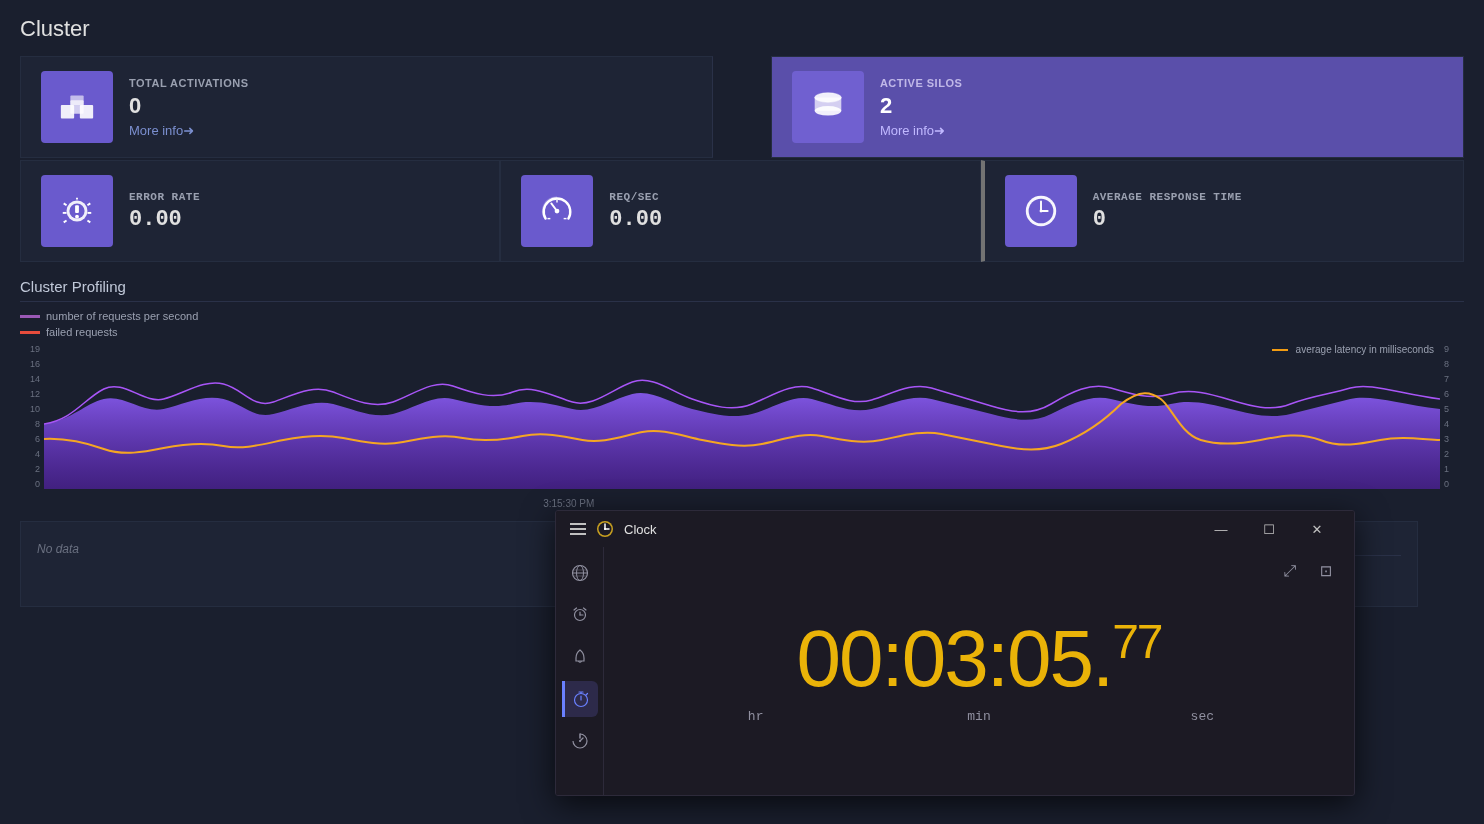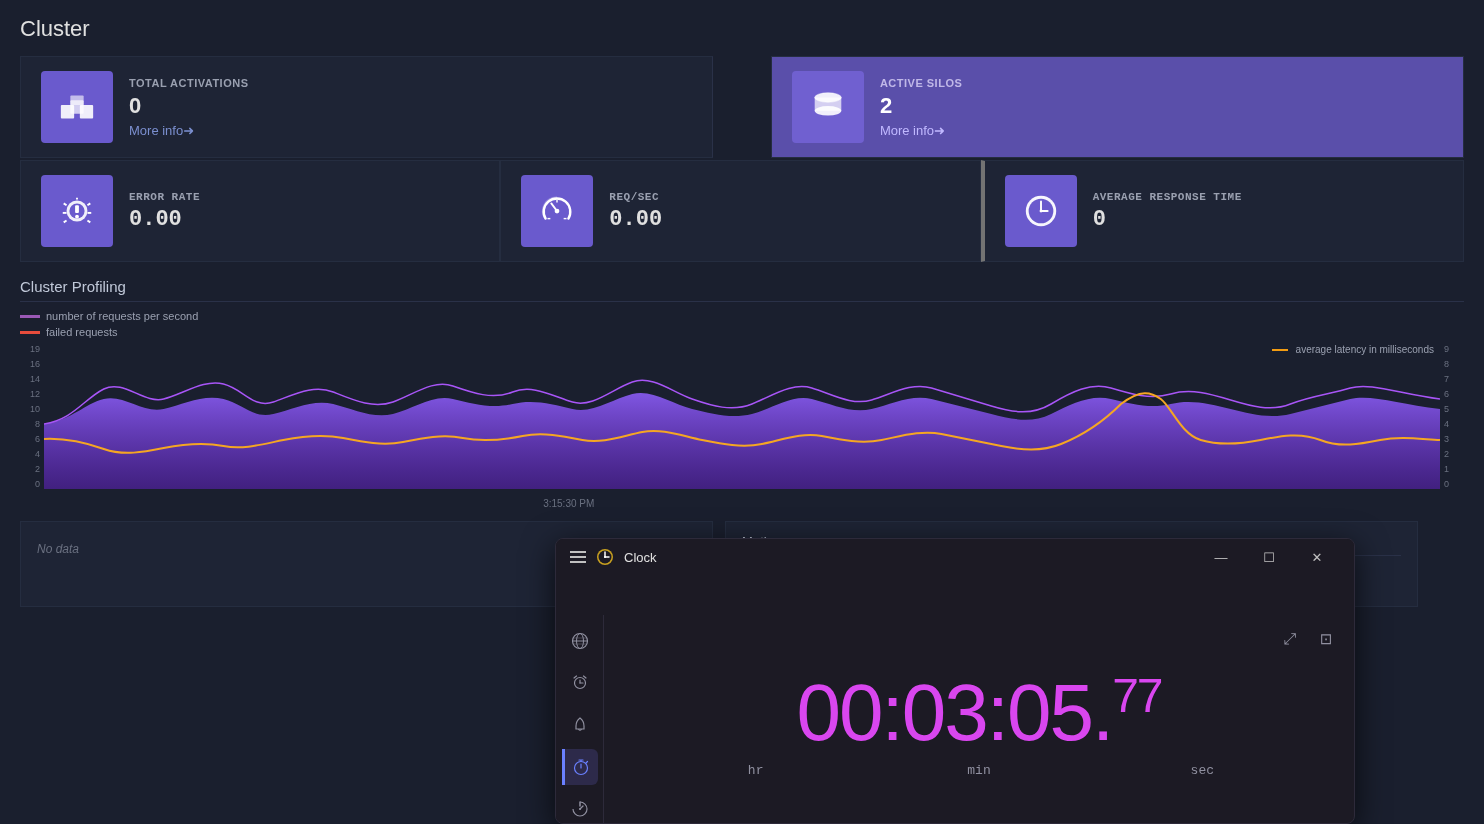--- a/index.html
+++ b/index.html
@@ -257,32 +257,31 @@
     .no-data {
       font-size: 12px;
       color: #6a7080;
       font-style: italic;
       padding: 8px 0;
     }
 
     
     .clock-overlay {
       position: absolute;
-      top: 538px;
+      top: 510px;
       left: 555px;
       width: 800px;
       height: 286px;
       background: #1c1a24;
-      border-radius: 8px;
+      border-radius: 3px;
       box-shadow: 0 8px 32px rgba(0,0,0,0.7);
       display: flex;
       flex-direction: column;
       overflow: hidden;
       border: 1px solid #2d2a3a;
-      gap: 40px;
     }
 
     .clock-titlebar {
       display: flex;
       align-items: center;
       justify-content: space-between;
       padding: 8px 14px;
       background: #1c1a24;
       height: 36px;
     }
@@ -399,21 +398,21 @@
       color: #9090a0;
       font-size: 14px;
       display: flex;
       align-items: center;
       justify-content: center;
     }
 
     .stopwatch-display {
       font-size: 80px;
       font-weight: 200;
-      color: #d946ef;
+      color: #eab308;
       letter-spacing: -2px;
       line-height: 1;
       margin-bottom: 10px;
     }
 
     .stopwatch-labels {
       display: flex;
       gap: 0;
       width: 100%;
       justify-content: space-around;

